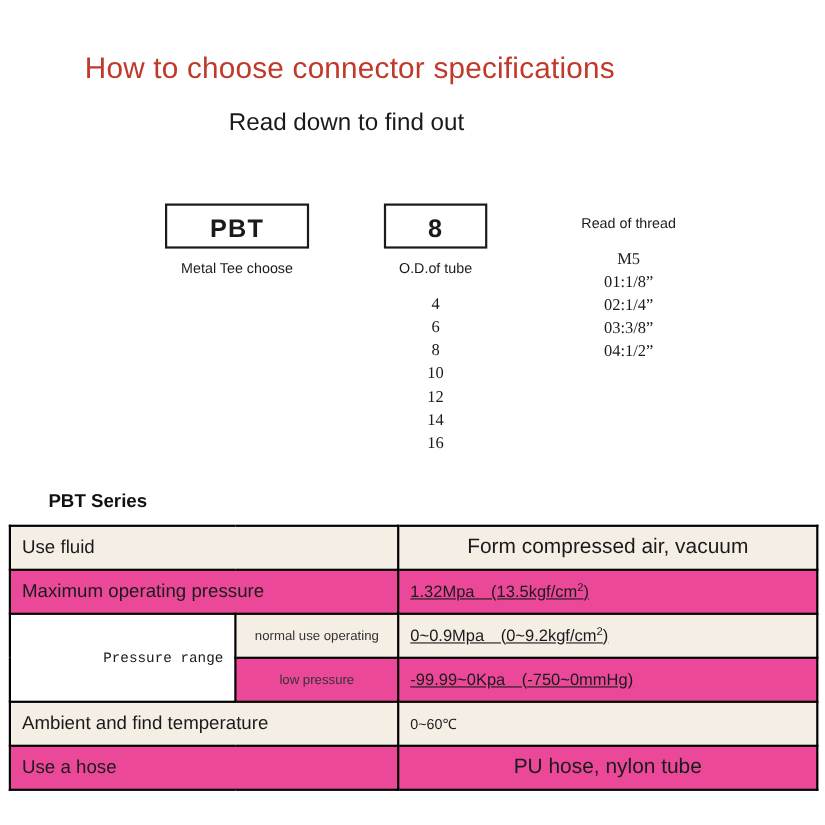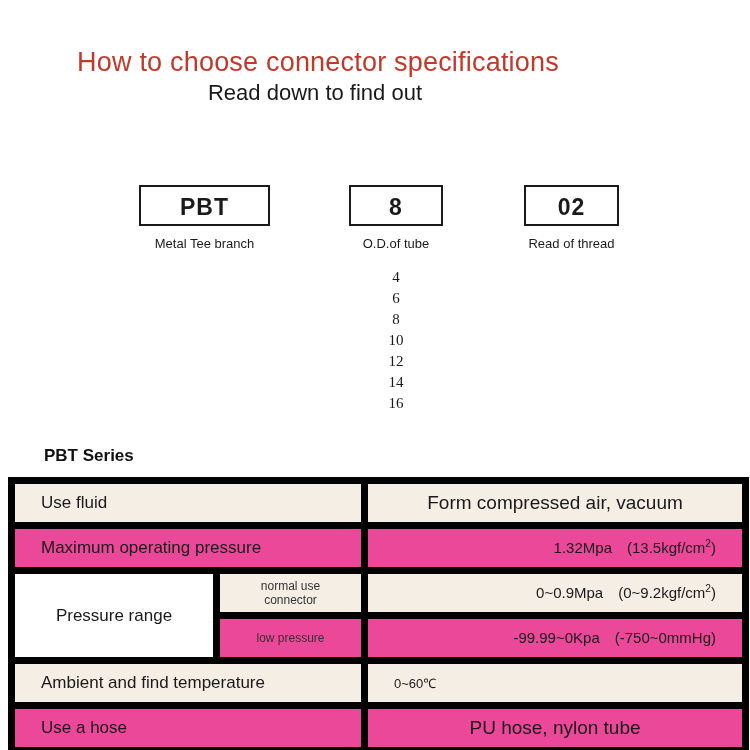--- a/index.html
+++ b/index.html
@@ -23,21 +23,21 @@
     left: 0;
     width: 636px;
     text-align: center;
     font-size: 27px;
     font-weight: 400;
     color: #C0392B;
     letter-spacing: 0.2px;
   }
   .sub-title {
     position: absolute;
-    top: 80px;
+    top: 98px;
     left: 0;
     width: 630px;
     text-align: center;
     font-size: 22px;
     font-weight: 400;
     color: #1a1a1a;
   }
 
   
   .code-col {
@@ -63,21 +63,21 @@
   }
   .code-list {
     margin-top: 12px;
     font-size: 15px;
     line-height: 21px;
     color: #1a1a1a;
     font-family: "Liberation Serif", serif;
   }
   .code-list div { white-space: nowrap; }
 
-  #col-series { left: 139px; top: 185px; width: 131px; }
+  #col-series { left: 150px; top: 185px; width: 131px; }
   #col-od     { left: 349px; top: 185px; width: 94px;  }
   #col-thread { left: 524px; top: 185px; width: 95px;  }
 
   #col-od .code-list,
   #col-thread .code-list { margin-top: 16px; }
 
   
   .series-label {
     position: absolute;
     left: 9px;
@@ -91,22 +91,22 @@
   
   .spec-table {
     position: absolute;
     left: 8px;
     top: 477px;
     width: 734px;
     border-collapse: collapse;
     table-layout: fixed;
   }
   .spec-table td {
-    border: 7px solid #000000;
-    padding: 0 26px;
+    border: 2px solid #000000;
+    padding: 0 10px;
     vertical-align: middle;
     color: #1a1a1a;
   }
   .row-shaded td { background: #F5EEE5; }
   .row-plain  td { background: #ec4899; }
 
   td.label-cell {
     font-size: 17px;
     text-align: left;
     height: 38px;
@@ -117,63 +117,71 @@
     height: 38px;
     color: #333333;
   }
   td.value-cell-lg {
     font-size: 19px;
     text-align: center;
     height: 38px;
   }
   td.value-cell-md {
     font-size: 15px;
-    text-align: right;
-    height: 38px;
+    text-align: left;
+    height: 38px;
+    text-decoration: underline;
   }
   td.value-cell-sm {
     font-size: 13px;
     text-align: left;
     height: 38px;
   }
   td.merged-label {
-    font-size: 17px;
-    text-align: center;
+    font-size: 13px;
+    text-align: right;
     vertical-align: middle;
+    font-family: Liberation Mono, monospace;
   }
   sup { font-size: 0.68em; vertical-align: super; }
 </style>
 </head>
 <body>
 
 <div class="main-title">How to choose connector specifications</div>
 <div class="sub-title">Read down to find out</div>
 
 <div class="code-col" id="col-series">
   <div class="code-box">PBT</div>
-  <div class="code-caption">Metal Tee branch</div>
+  <div class="code-caption">Metal Tee choose</div>
 </div>
 
 <div class="code-col" id="col-od">
   <div class="code-box">8</div>
   <div class="code-caption">O.D.of tube</div>
   <div class="code-list">
     <div>4</div>
     <div>6</div>
     <div>8</div>
     <div>10</div>
     <div>12</div>
     <div>14</div>
     <div>16</div>
   </div>
 </div>
 
 <div class="code-col" id="col-thread">
-  <div class="code-box">02</div>
   <div class="code-caption">Read of thread</div>
+  <div class="code-list">
+    <div>M5</div>
+    <div>01:1/8”</div>
+    <div>02:1/4”</div>
+    <div>03:3/8”</div>
+    <div>04:1/2”</div>
+  </div>
 </div>
 
 <div class="series-label">PBT Series</div>
 
 <table class="spec-table">
   <colgroup>
     <col style="width:205px">
     <col style="width:148px">
     <col style="width:381px">
   </colgroup>
@@ -181,21 +189,21 @@
     <tr class="row-shaded">
       <td class="label-cell" colspan="2">Use fluid</td>
       <td class="value-cell-lg">Form compressed air, vacuum</td>
     </tr>
     <tr class="row-plain">
       <td class="label-cell" colspan="2">Maximum operating pressure</td>
       <td class="value-cell-md"><span>1.32Mpa　(13.5kgf/cm</span><sup>2</sup><span>)</span></td>
     </tr>
     <tr class="row-shaded">
       <td class="merged-label row-plain" rowspan="2" style="background:#ffffff">Pressure range</td>
-      <td class="sublabel-cell">normal use connector</td>
+      <td class="sublabel-cell">normal use operating</td>
       <td class="value-cell-md"><span>0~0.9Mpa　(0~9.2kgf/cm</span><sup>2</sup><span>)</span></td>
     </tr>
     <tr class="row-plain">
       <td class="sublabel-cell">low pressure</td>
       <td class="value-cell-md">-99.99~0Kpa　(-750~0mmHg)</td>
     </tr>
     <tr class="row-shaded">
       <td class="label-cell" colspan="2">Ambient and find temperature</td>
       <td class="value-cell-sm">0~60℃</td>
     </tr>

